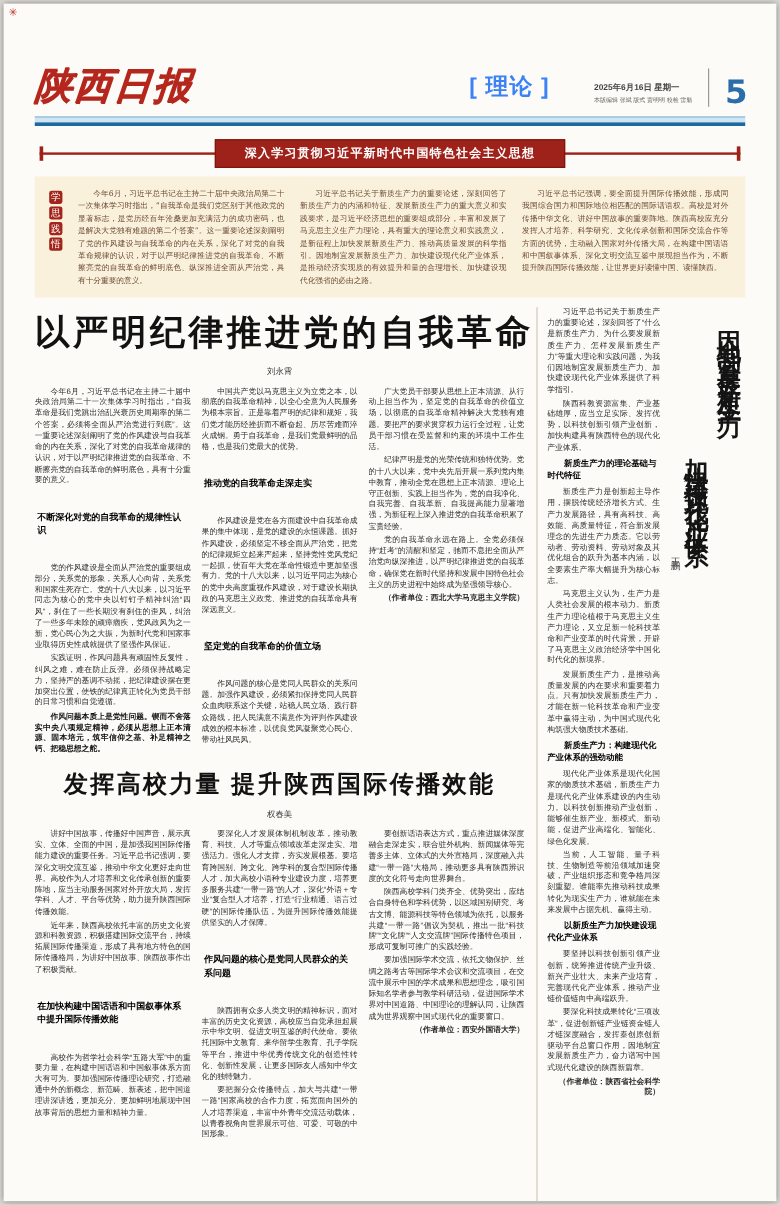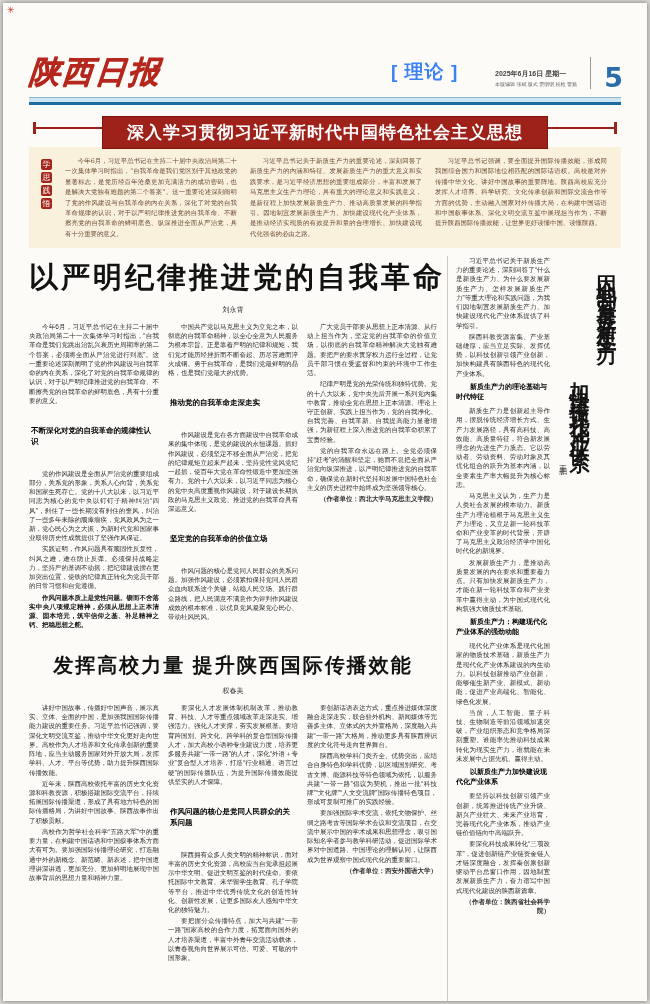--- a/index.html
+++ b/index.html
@@ -22,40 +22,40 @@
             color:#2a6da9;font-family:"DejaVu Sans",sans-serif;}
   .blue-rule{margin:0 26px;height:4px;background:#cfe6f2;border-top:1px solid #8db8d2;
             border-bottom:3px solid #1c6aa0;}
 
   
   .banner{position:relative;margin:11px 26px 0;height:24px;}
   .banner-line{position:absolute;top:11px;left:4px;right:4px;height:2px;background:#9e211a;}
   .banner-cap-l,.banner-cap-r{position:absolute;top:6px;width:3px;height:12px;background:#9e211a;}
   .banner-cap-l{left:4px}.banner-cap-r{right:4px}
   .banner-box{position:absolute;left:50%;top:0;transform:translateX(-50%);background:#9e211a;
-            color:#fff;font-size:17px;font-weight:bold;letter-spacing:1px;
+            color:#fff;font-size:10px;font-weight:bold;letter-spacing:1px;
             padding:4px 24px;white-space:nowrap;border:1px solid #7d160f;}
 
   
   .intro{margin:7px 26px 0;background:#faf1dc;padding:9px 14px 9px 12px;display:flex;gap:13px;}
   .intro-label{display:flex;flex-direction:column;gap:2px;padding-top:3px;}
   .label-box{width:11px;height:11px;background:#a3241a;color:#fff;font-size:8px;line-height:11px;
             text-align:center;border-radius:2px;margin:0;}
   .intro-block{flex:1;font-size:6.4px;line-height:1.62;color:#6b4a33;text-align:justify;
             text-indent:2em;font-family:"DejaVu Serif",serif;}
 
   
   .content{display:flex;margin:8px 26px 0;gap:10px;}
   .main-area{width:408px;}
   .sidebar{flex:1;border-left:1px solid #cfc9bf;padding-left:8px;display:flex;gap:6px;}
 
   .a1-title{font-size:29px;font-weight:bold;text-align:center;letter-spacing:3px;color:#121212;
             margin-top:2px;white-space:nowrap;}
   .a2-title{font-size:20px;font-weight:bold;text-align:center;letter-spacing:2px;color:#121212;
-            margin-top:12px;white-space:nowrap;}
+            white-space:nowrap;}
   .author{font-size:7px;text-align:center;margin:7px 0 7px;color:#333;}
   .cols{display:flex;gap:9px;}
   .col{flex:1;overflow:hidden;}
   .col.h1{height:318px;}
   .col.h2{height:316px;}
 
   .para{font-size:6.5px;line-height:1.42;text-align:justify;text-indent:2em;color:#2d2d2d;margin:0 0 2px;}
   .para-bold{font-weight:bold;color:#101010;}
   .sub-h{font-size:7.5px;font-weight:bold;text-align:left;margin:21px 2px;color:#000;line-height:1.45;}
   .endnote{text-indent:0;text-align:right;font-weight:bold;}
@@ -136,20 +136,21 @@
         </div>
       </div>
 
       <div>
         <div class="a2-title">发挥高校力量  提升陕西国际传播效能</div>
         <div class="author">权春美</div>
         <div class="cols">
           <div class="col h2">
               <div class="para">讲好中国故事，传播好中国声音，展示真实、立体、全面的中国，是加强我国国际传播能力建设的重要任务。习近平总书记强调，要深化文明交流互鉴，推动中华文化更好走向世界。高校作为人才培养和文化传承创新的重要阵地，应当主动服务国家对外开放大局，发挥学科、人才、平台等优势，助力提升陕西国际传播效能。</div>
               <div class="para">近年来，陕西高校依托丰富的历史文化资源和科教资源，积极搭建国际交流平台，持续拓展国际传播渠道，形成了具有地方特色的国际传播格局，为讲好中国故事、陕西故事作出了积极贡献。</div>
+              <div class="sub-h">在加快构建中国话语和中国叙事体系中提升国际传播效能</div>
               <div class="para">高校作为哲学社会科学“五路大军”中的重要力量，在构建中国话语和中国叙事体系方面大有可为。要加强国际传播理论研究，打造融通中外的新概念、新范畴、新表述，把中国道理讲深讲透，更加充分、更加鲜明地展现中国故事背后的思想力量和精神力量。</div>
             </div>
           <div class="col h2">
               <div class="para">要深化人才发展体制机制改革，推动教育、科技、人才等重点领域改革走深走实、增强活力。强化人才支撑，夯实发展根基。要培育跨国别、跨文化、跨学科的复合型国际传播人才，加大高校小语种专业建设力度，培养更多服务共建“一带一路”的人才，深化“外语＋专业”复合型人才培养，打造“行业精通、语言过硬”的国际传播队伍，为提升国际传播效能提供坚实的人才保障。</div>
               <div class="sub-h">作风问题的核心是党同人民群众的关系问题</div>
               <div class="para">陕西拥有众多人类文明的精神标识，面对丰富的历史文化资源，高校应当自觉承担起展示中华文明、促进文明互鉴的时代使命。要依托国际中文教育、来华留学生教育、孔子学院等平台，推进中华优秀传统文化的创造性转化、创新性发展，让更多国际友人感知中华文化的独特魅力。</div>
               <div class="para">要把握分众传播特点，加大与共建“一带一路”国家高校的合作力度，拓宽面向国外的人才培养渠道，丰富中外青年交流活动载体，以青春视角向世界展示可信、可爱、可敬的中国形象。</div>
             </div>
           <div class="col h2">
               <div class="para">要创新话语表达方式，重点推进媒体深度融合走深走实，联合驻外机构、新闻媒体等完善多主体、立体式的大外宣格局，深度融入共建“一带一路”大格局，推动更多具有陕西辨识度的文化符号走向世界舞台。</div>

